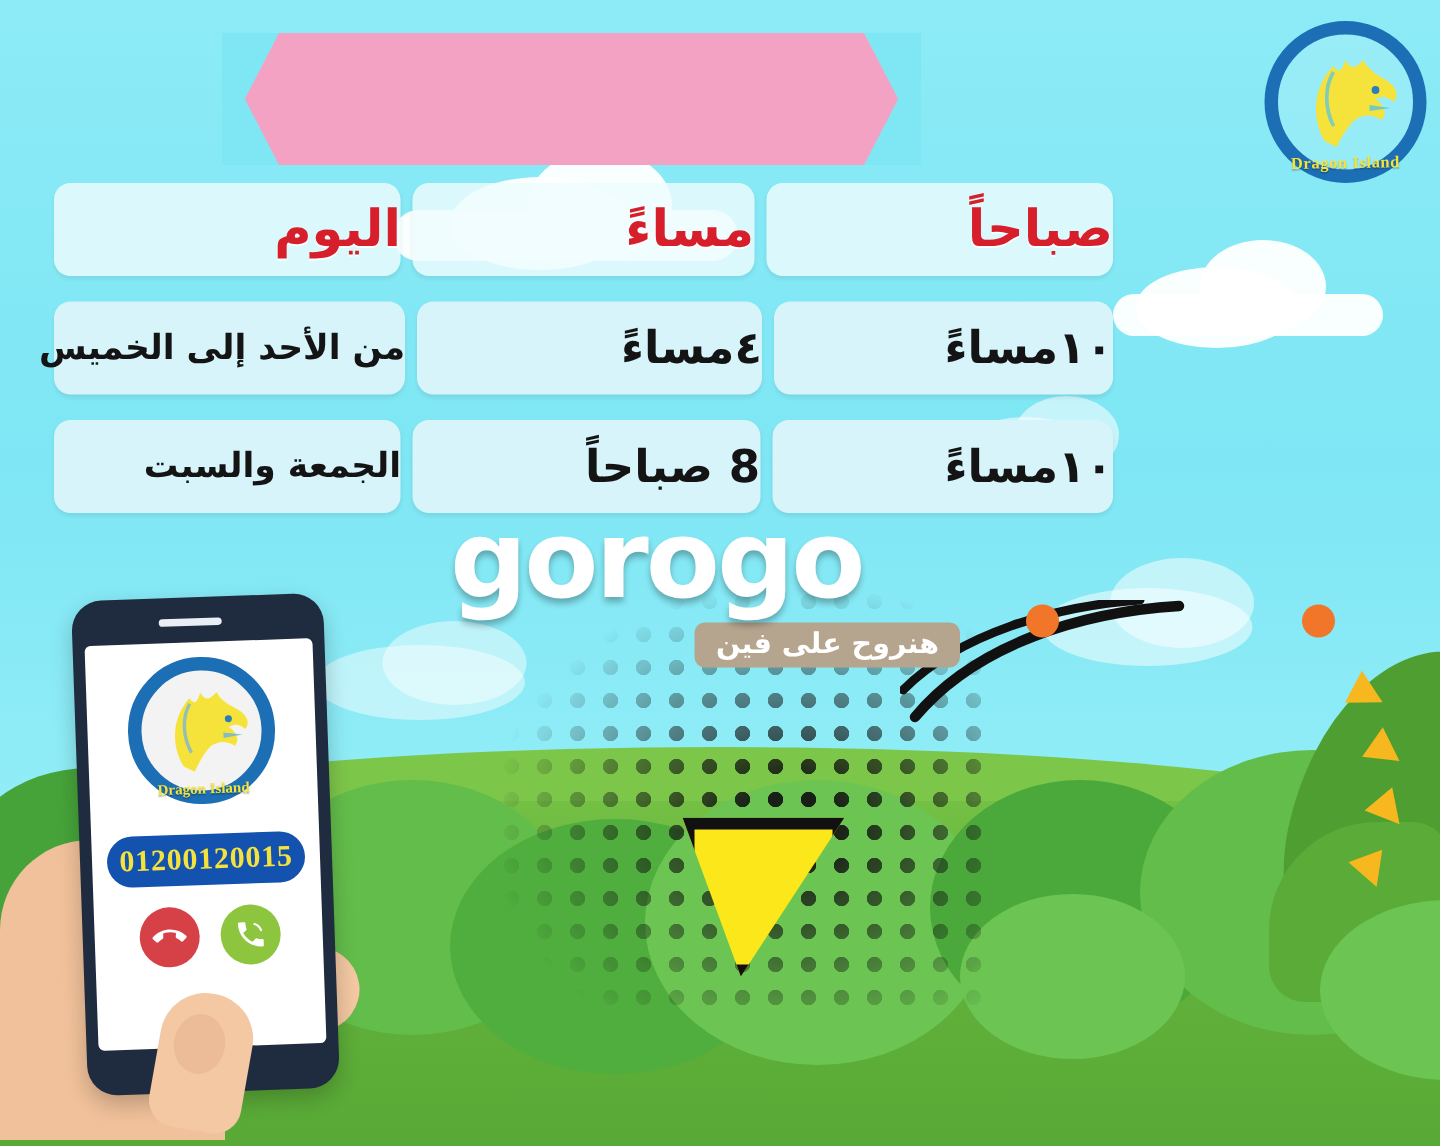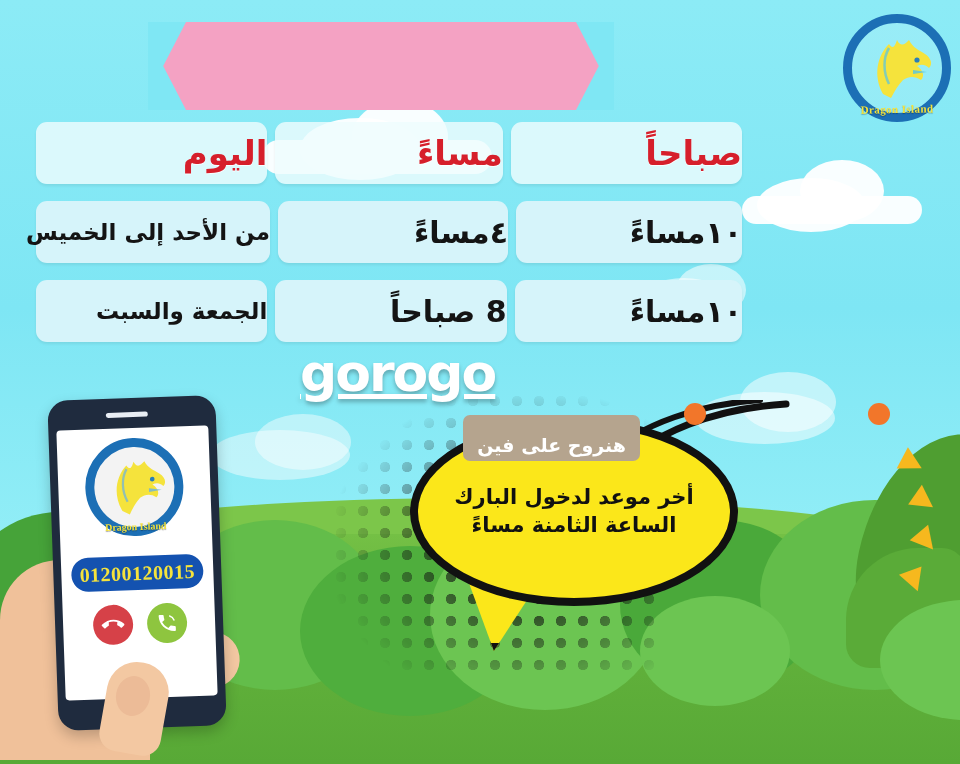--- a/index.html
+++ b/index.html
@@ -103,27 +103,27 @@
     display:flex;align-items:center;justify-content:center;}
   .bubble-text{font-size:21px;font-weight:bold;color:#111;text-align:center;
     line-height:1.32;padding:0 16px;}
   .bubble-tail{position:absolute;left:455px;top:545px;width:92px;height:90px;
     background:#fbe71a;border:8px solid #111;
     -webkit-clip-path:polygon(0 0,100% 0,36% 100%);
     clip-path:polygon(0 0,100% 0,36% 100%);}
 
   
   .wm{position:absolute;left:300px;top:335px;width:340px;}
-  .wm-word{font-size:52px;font-weight:bold;color:#fff;letter-spacing:-2px;
+  .wm-word{font-size:72px;font-weight:bold;color:#fff;letter-spacing:-2px;
     font-family:"DejaVu Sans",sans-serif;line-height:76px;
-    text-shadow:0 3px 4px rgba(0,0,0,.28);direction:ltr;text-decoration:underline;}
+    text-shadow:0 3px 4px rgba(0,0,0,.28);direction:ltr;}
   .wm-dots{position:absolute;}
   .wm-dot{position:absolute;width:22px;height:22px;border-radius:50%;background:#f2762a;}
   .wm-tag{margin-top:4px;display:inline-block;background:#b5a48e;
-    border-radius:7px;padding:19px 14px 5px;color:#fff;font-size:19px;
+    border-radius:7px;padding:3px 14px 5px;color:#fff;font-size:19px;
     font-weight:bold;direction:rtl;}
 
   
   .dino-head{position:absolute;}
   .boy{position:absolute;}
   .shape{position:absolute;}
 </style>
 </head>
 <body>
 
@@ -265,26 +265,20 @@
   <div class="halftone"></div>
 
   <div>
     <svg width="200" height="90" style="position:absolute;left:600px;top:400px;">
       <path d="M10,78 C50,30 120,8 186,4" stroke="#111" stroke-width="7" fill="none" stroke-linecap="round"></path>
       <path d="M2,60 C40,22 104,4 160,0" stroke="#111" stroke-width="6" fill="none" stroke-linecap="round"></path>
     </svg>
   </div>
 
   <div class="bubble-tail"></div>
-  <div class="bubble">
-    <div class="bubble-text">
-      <span>أخر موعد لدخول البارك</span><br>
-      <span>الساعة الثامنة مساءً</span>
-    </div>
-  </div>
 
   <div class="ribbon-wrap">
     <div class="ribbon-body"></div>
     <div class="ribbon-notch l"></div>
     <div class="ribbon-notch r"></div>
   </div>
 
   <div class="logo">
     <div class="logo-ring"></div>
     <svg width="108" height="108" viewBox="0 0 108 108" style="position:absolute;left:0;top:0;">

